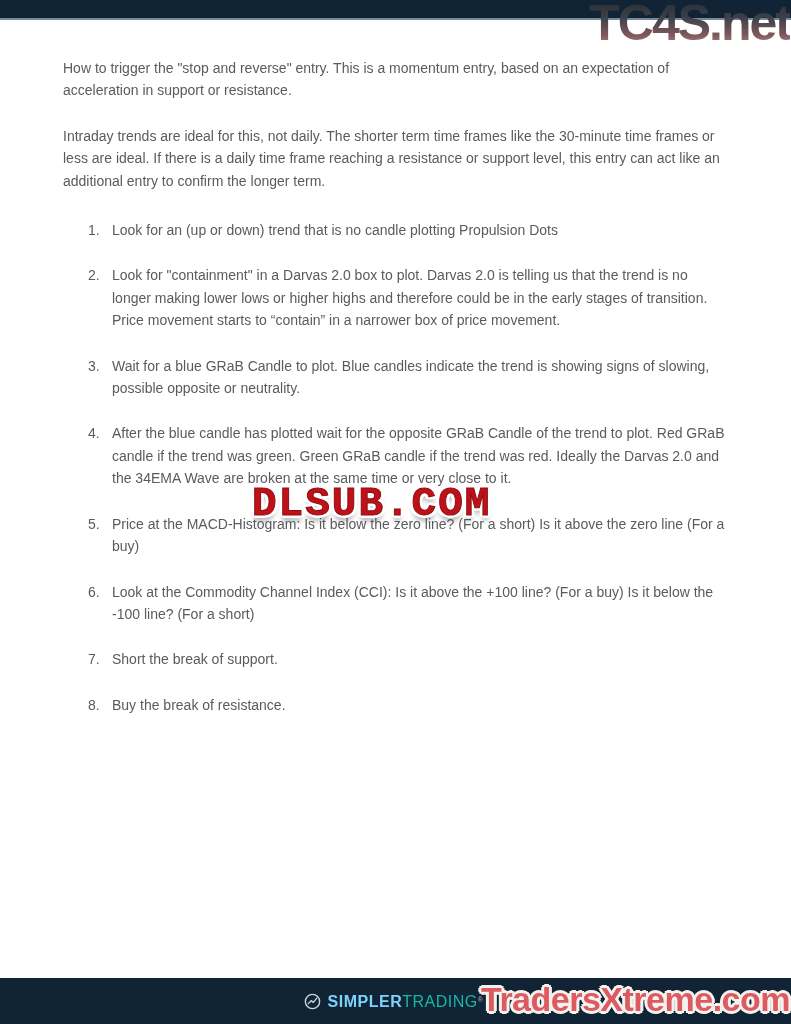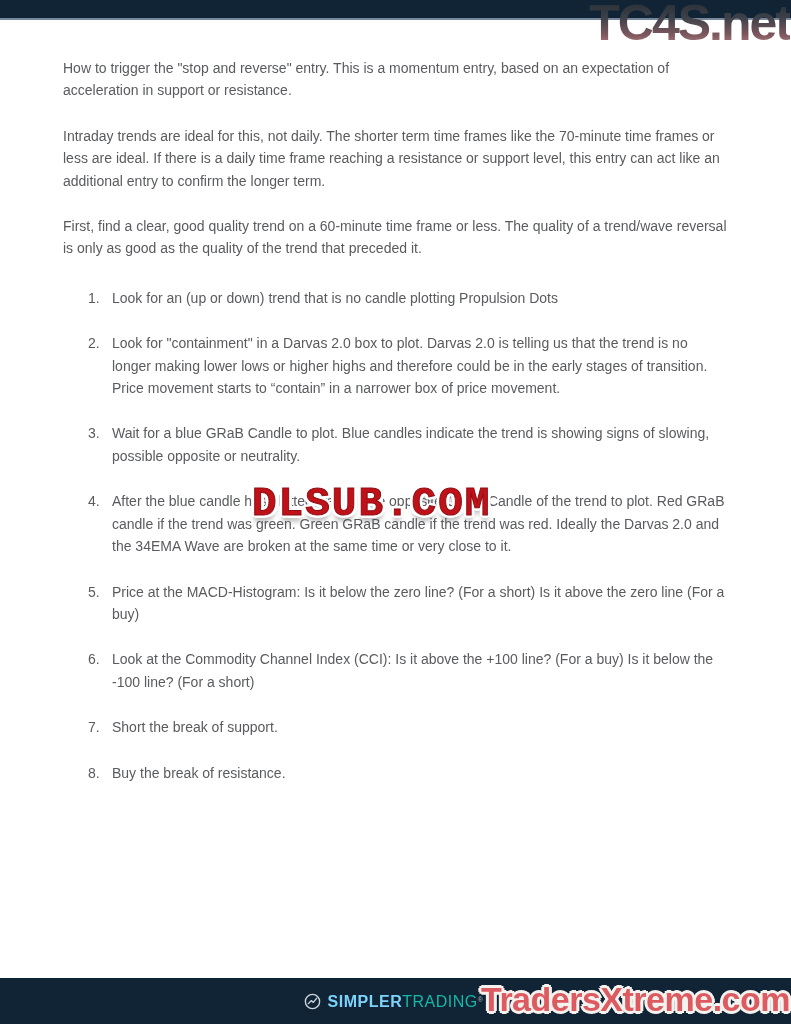--- a/index.html
+++ b/index.html
@@ -117,22 +117,21 @@
 
 <div class="page">
 
   <div class="topbar"></div>
 
   <div class="wm-top">TC4S.net</div>
 
   <div class="content">
 
     <p>How to trigger the "stop and reverse" entry. This is a momentum entry, based on an expectation of acceleration in support or resistance.</p>
-    <p>Intraday trends are ideal for this, not daily. The shorter term time frames like the 70-minute time frames or less are ideal. If there is a daily time frame reaching a resistance or support level, this entry can act like an additional entry to confirm the longer term.</p>
-    <p>First, find a clear, good quality trend on a 60-minute time frame or less. The quality of a trend/wave reversal is only as good as the quality of the trend that preceded it.</p>
+    <p>Intraday trends are ideal for this, not daily. The shorter term time frames like the 30-minute time frames or less are ideal. If there is a daily time frame reaching a resistance or support level, this entry can act like an additional entry to confirm the longer term.</p>
 
     <ol class="checklist">
       <li>
         <span class="num">1.</span>
         <span class="txt">Look for an (up or down) trend that is no candle plotting Propulsion Dots</span>
       </li>
       <li>
         <span class="num">2.</span>
         <span class="txt">Look for "containment" in a Darvas 2.0 box to plot. Darvas 2.0 is telling us that the trend is no longer making lower lows or higher highs and therefore could be in the early stages of transition. Price movement starts to “contain” in a narrower box of price movement.</span>
       </li>

